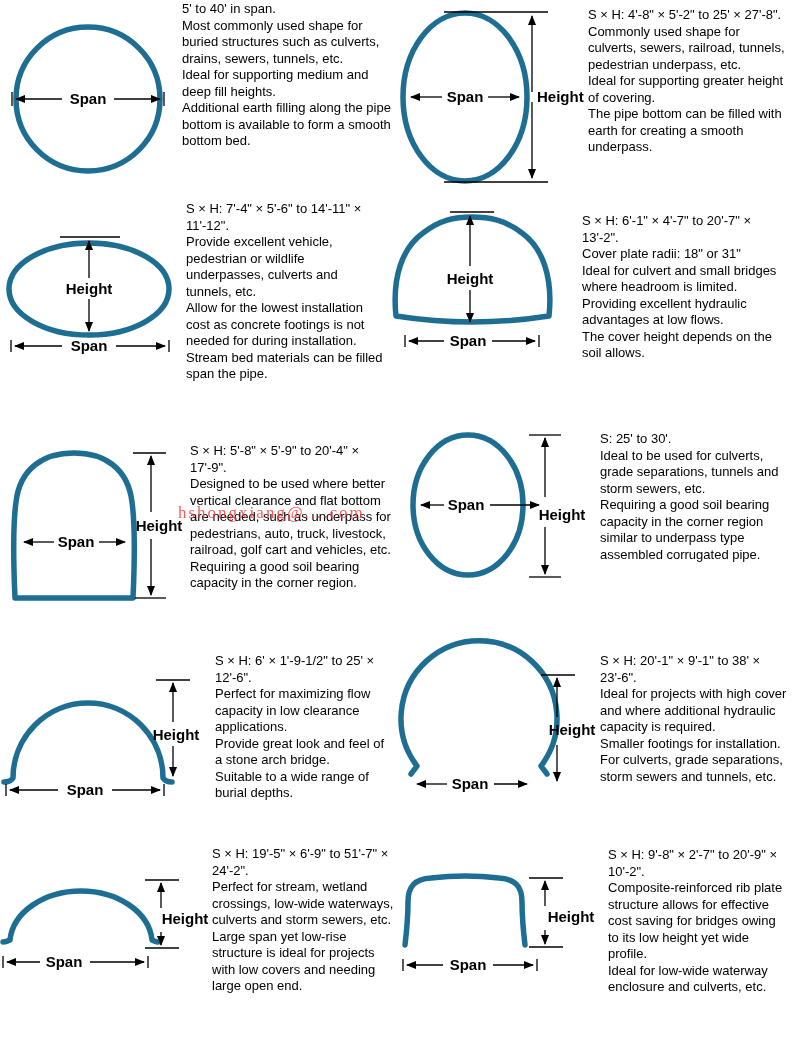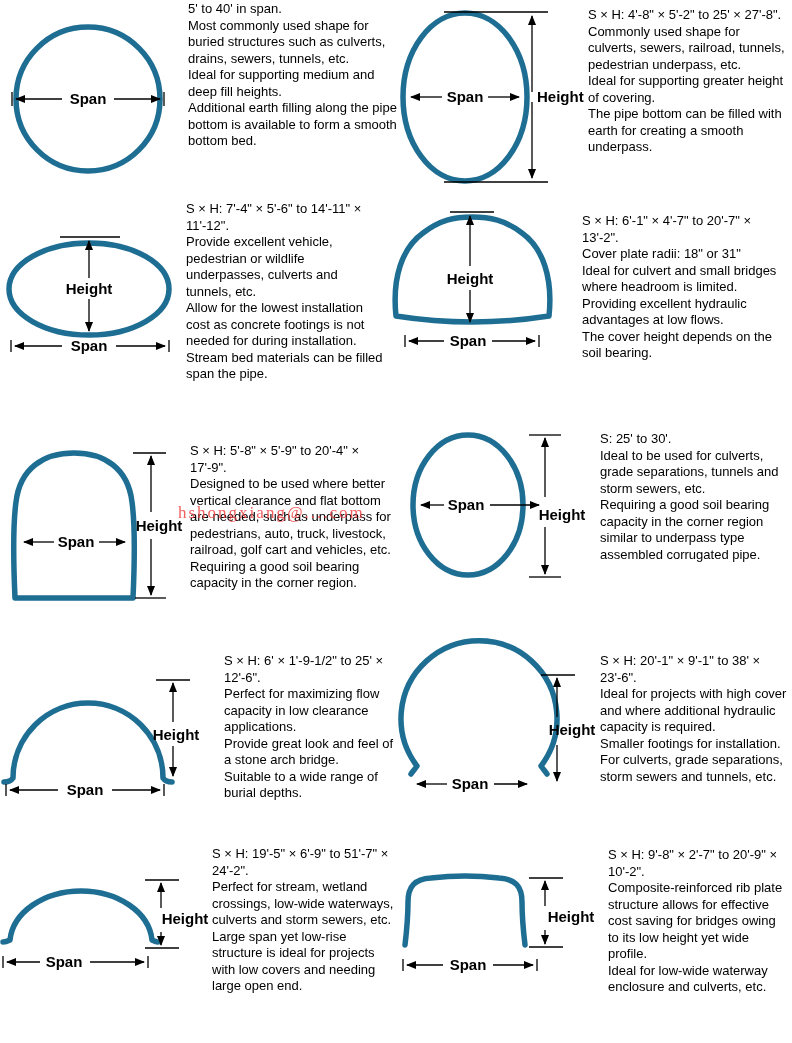--- a/index.html
+++ b/index.html
@@ -28,21 +28,21 @@
     </defs>
     <circle class="shp" cx="88" cy="89" r="72"></circle>
     <g class="dim">
       <line x1="12" y1="82" x2="12" y2="96"></line>
       <line x1="164" y1="82" x2="164" y2="96"></line>
       <line x1="62" y1="89" x2="16" y2="89" marker-end="url(#ah)"></line>
       <line x1="114" y1="89" x2="160" y2="89" marker-end="url(#ah)"></line>
     </g>
     <text class="lbl" x="88" y="94" text-anchor="middle">Span</text>
   </svg>
-  <div class="desc" style="left:188px;top:1px;width:210px">
+  <div class="desc" style="left:182px;top:1px;width:210px">
       <div class="line">5' to 40' in span.</div>
       <div class="line">Most commonly used shape for buried structures such as culverts, drains, sewers, tunnels, etc.</div>
       <div class="line">Ideal for supporting medium and deep fill heights.</div>
       <div class="line">Additional earth filling along the pipe bottom is available to form a smooth bottom bed.</div>
     </div>
 
   <svg class="fig" style="left:398px;top:6px" width="202" height="190" viewBox="0 0 202 190">
     <ellipse class="shp" cx="67" cy="91" rx="62" ry="84"></ellipse>
     <g class="dim">
       <line x1="44" y1="91" x2="13" y2="91" marker-end="url(#ah)"></line>
@@ -101,21 +101,21 @@
       <line x1="54" y1="133" x2="19" y2="133" marker-end="url(#ah)"></line>
       <line x1="102" y1="133" x2="145" y2="133" marker-end="url(#ah)"></line>
     </g>
     <text class="lbl" x="78" y="138" text-anchor="middle">Span</text>
   </svg>
   <div class="desc" style="left:582px;top:213px;width:206px">
       <div class="line">S × H: 6'-1" × 4'-7" to 20'-7" × 13'-2".</div>
       <div class="line">Cover plate radii: 18" or 31"</div>
       <div class="line">Ideal for culvert and small bridges where headroom is limited.</div>
       <div class="line">Providing excellent hydraulic advantages at low flows.</div>
-      <div class="line">The cover height depends on the soil bearing.</div>
+      <div class="line">The cover height depends on the soil allows.</div>
     </div>
 
   <svg class="fig" style="left:2px;top:442px" width="207" height="170" viewBox="0 0 207 170">
     <path class="shp" d="M 13 156 C 11 112 11 82 14 60 C 18 26 42 11 72 11 C 102 11 126 26 130 60 C 133 82 133 112 131 156 Z"></path>
     <g class="dim">
       <line x1="52" y1="100" x2="22" y2="100" marker-end="url(#ah)"></line>
       <line x1="97" y1="100" x2="123" y2="100" marker-end="url(#ah)"></line>
     </g>
     <text class="lbl" x="74" y="105" text-anchor="middle">Span</text>
     <g class="dim">
@@ -164,21 +164,21 @@
       <line x1="112" y1="118" x2="160" y2="118" marker-end="url(#ah)"></line>
     </g>
     <text class="lbl" x="85" y="123" text-anchor="middle">Span</text>
     <g class="dim">
       <line x1="156" y1="8" x2="190" y2="8"></line>
       <line x1="173" y1="50" x2="173" y2="11" marker-end="url(#ah)"></line>
       <line x1="173" y1="74" x2="173" y2="104" marker-end="url(#ah)"></line>
     </g>
     <text class="lbl" x="176" y="68" text-anchor="middle">Height</text>
   </svg>
-  <div class="desc" style="left:224px;top:653px;width:178px">
+  <div class="desc" style="left:215px;top:653px;width:178px">
       <div class="line">S × H: 6' × 1'-9-1/2" to 25' × 12'-6".</div>
       <div class="line">Perfect for maximizing flow capacity in low clearance applications.</div>
       <div class="line">Provide great look and feel of a stone arch bridge.</div>
       <div class="line">Suitable to a wide range of burial depths.</div>
     </div>
 
   <svg class="fig" style="left:393px;top:665px" width="212" height="142" viewBox="0 0 212 142">
     <path class="shp" d="M 18 109 C 20 106 22 104 24 101 A 78 78 0 1 1 148 101 C 150 104 152 106 154 109"></path>
     <g class="dim">
       <line x1="148" y1="10" x2="182" y2="10"></line>

